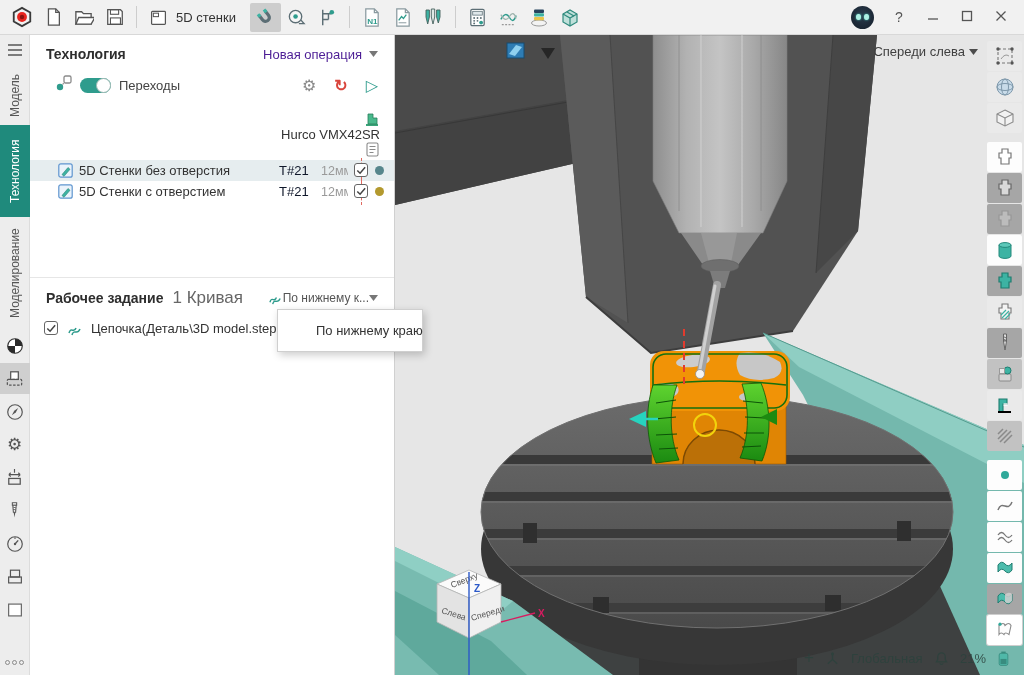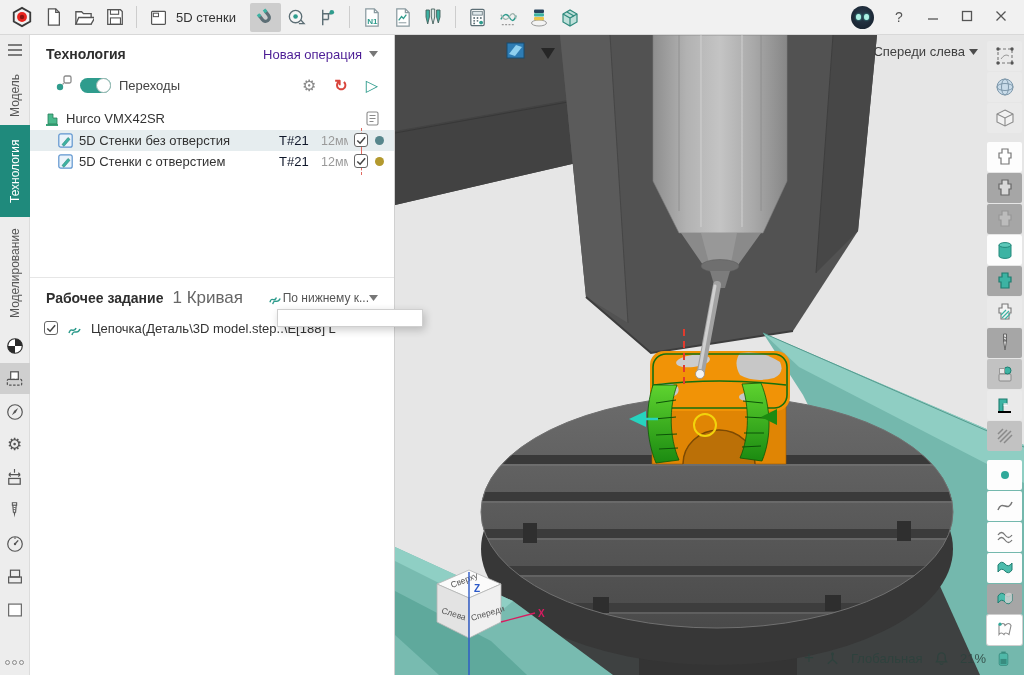--- a/index.html
+++ b/index.html
@@ -40,21 +40,21 @@
   .toggle { width:31px; height:15px; border-radius:8px; background:#2f9c8d; position:relative; flex:0 0 auto; }
   .toggle .knob { position:absolute; right:0px; top:0px; width:15px; height:15px; border-radius:50%; background:#fff; border:1.5px solid #9fb9b4; }
   .toggle-label { font-size:13px; color:#444; }
   .spacer { flex:1; }
   .gear-g { color:#8a8a8a; font-size:16px; }
   .reset-r { color:#d9453c; font-size:16px; font-weight:bold; }
   .play-t { color:#2f9c8d; font-size:16px; }
   .toolbar-row > span[data-name$="button"], .toolbar-row > span[data-name$="icon"] { margin-left:10px; }
 
   .tree { height:172px; padding-top:8px; }
-  .tree-machine { display:flex; align-items:flex-start; gap:6px; padding:2px 14px 3px; font-size:13px; color:#333; }
+  .tree-machine { display:flex; align-items:flex-end; padding:2px 14px 3px; font-size:13px; color:#333;flex-direction:column; }
   .op-row { display:flex; align-items:center; gap:6px; padding:0 10px 0 28px; height:21px; font-size:13px; color:#333; }
   .op-row.selected { background:#e6edef; }
   .op-name { width:158px; white-space:nowrap; overflow:hidden; }
   .op-tool { color:#0f172a; width:36px; flex:0 0 auto;margin-left:36px; }
   .op-desc { color:#9a9a9a; flex:1; white-space:nowrap; overflow:hidden; font-size:12.5px; }
   .chk-wrap { position:relative; width:15px; height:15px; flex:0 0 auto; }
   .chk-wrap.redline::before { content:""; position:absolute; left:7px; top:-5px; height:26px; border-left:1px dashed #e06a60; }
   .checkbox { position:relative; display:block; width:14px; height:14px; background:#fff; border:1.4px solid #666; border-radius:3px; }
   .dot { width:9px; height:9px; border-radius:50%; flex:0 0 auto; }
 
@@ -397,20 +397,21 @@
               <polyline points="2.5,7 5.5,10 11,3.5" stroke="#444" stroke-width="1.6" fill="none"></polyline>
             </svg></span>
         </span>
       <svg data-name="curve-icon" width="16" height="14" viewBox="0 0 16 14">
           <path d="M2,11 C4,4 7,12 9,6 M5,13 C7,6 10,14 13,7" stroke="#2f9c8d" fill="none" stroke-width="1.5"></path>
         </svg>
       <span class="ji-text" data-name="job-item-label">Цепочка(Деталь\3D model.step..\E[188] L</span>
     </div>
 
     <div class="dropdown" data-name="curve-mode-menu">
+      <div class="dd-opt" data-name="menu-item-lower-edge">По нижнему краю</div>
     </div>
 
   </div>
 
   <div class="viewport" data-name="viewport-3d">
     <svg class="scene" data-name="machine-scene" viewBox="0 0 629 640" preserveAspectRatio="none">
       <defs>
         <linearGradient id="gSpin" x1="0" y1="0" x2="1" y2="0">
           <stop offset="0" stop-color="#8e8e8e"></stop>
             <stop offset="0.25" stop-color="#b2b2b2"></stop>

